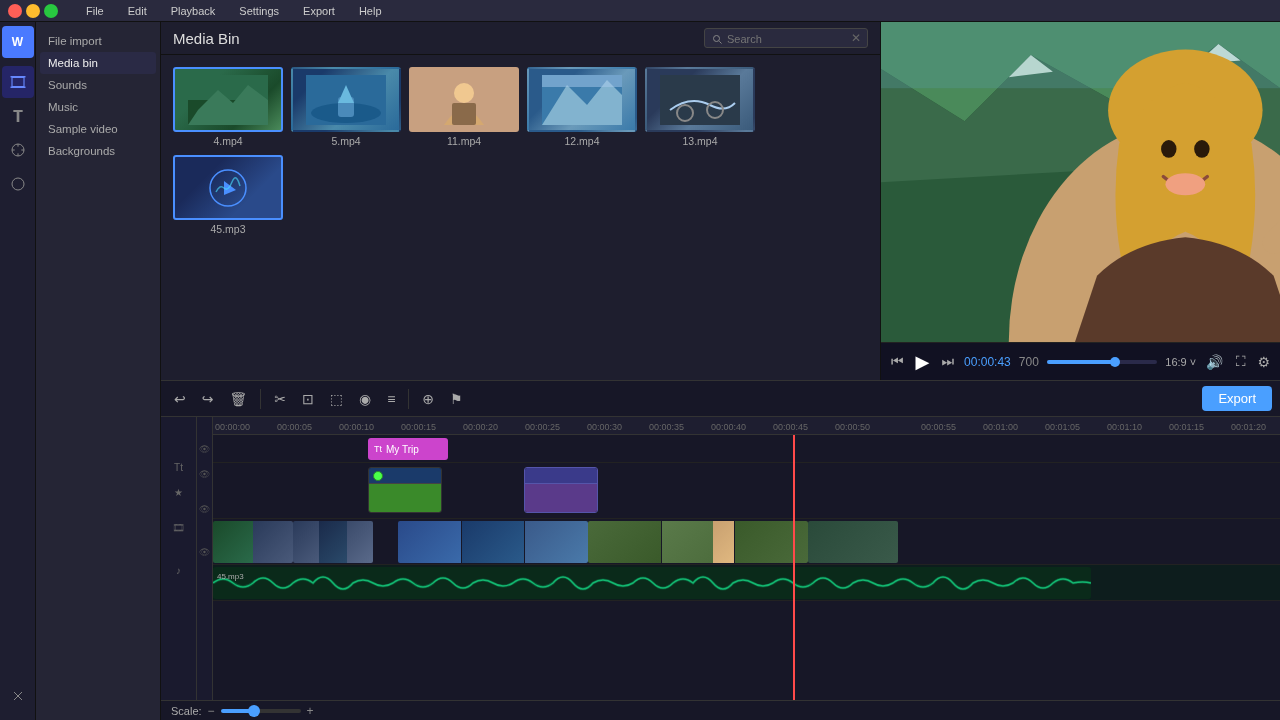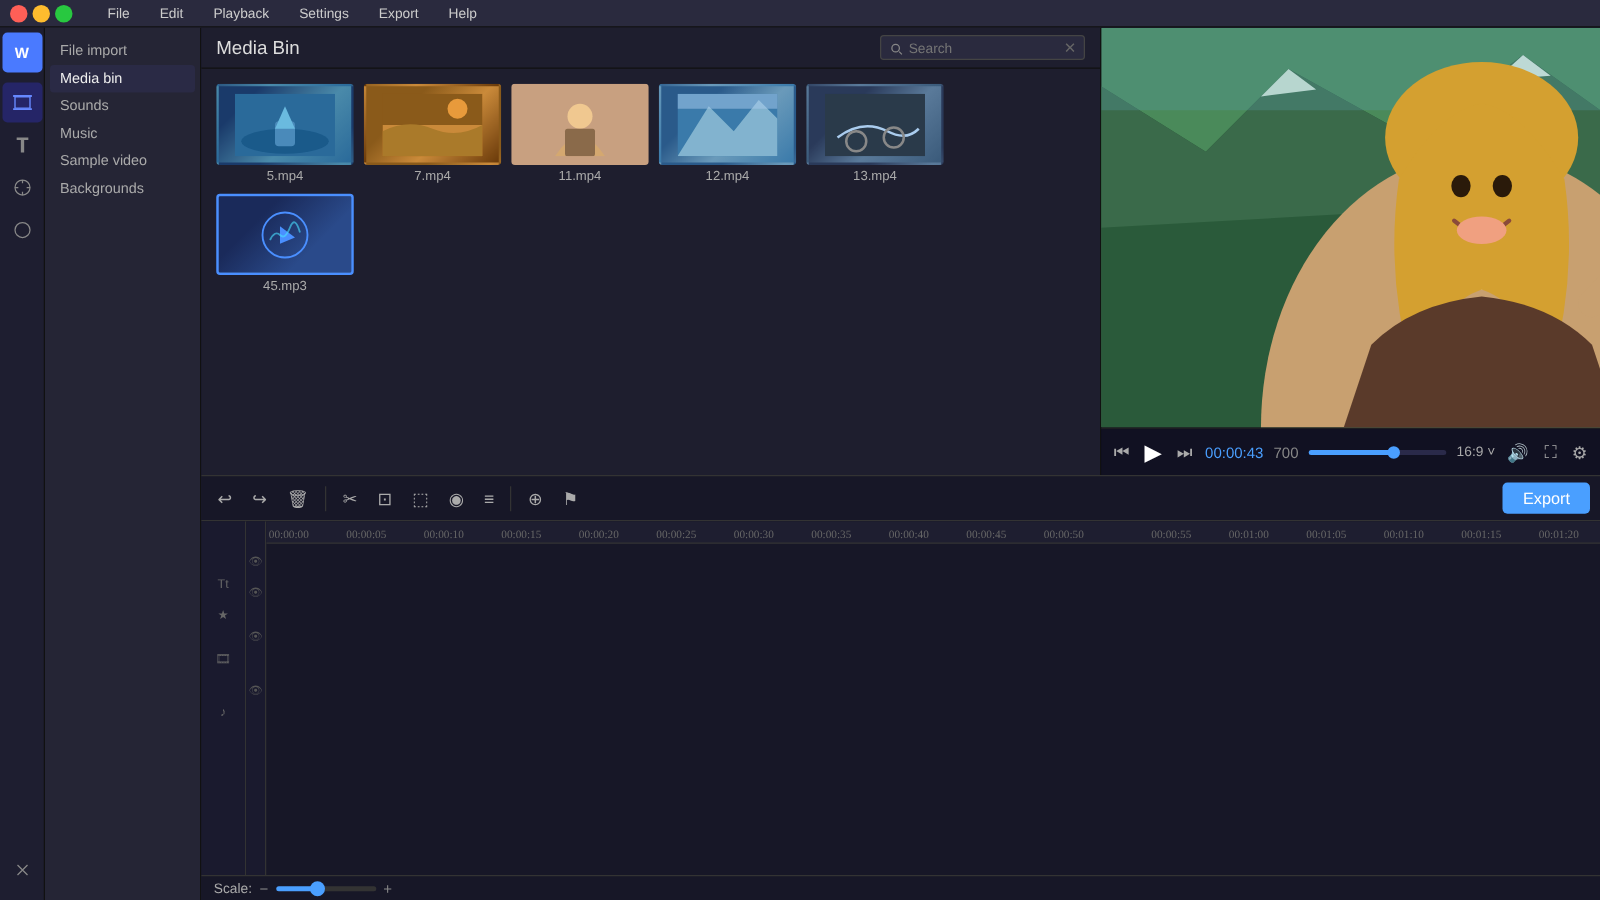--- a/index.html
+++ b/index.html
@@ -62,21 +62,21 @@
     
     .timeline-area { height: 340px; background: #171727; border-top: 1px solid #333; display: flex; flex-direction: column; flex-shrink: 0; }
     .timeline-toolbar { height: 36px; display: flex; align-items: center; padding: 0 8px; gap: 6px; border-bottom: 1px solid #333; }
     .tl-btn { color: #aaa; cursor: pointer; font-size: 14px; background: none; border: none; padding: 3px 5px; border-radius: 3px; }
     .tl-sep { width: 1px; height: 20px; background: #333; margin: 0 2px; }
     .export-btn { margin-left: auto; background: #4a9fff; color: white; border: none; border-radius: 4px; padding: 5px 16px; font-size: 13px; cursor: pointer; font-weight: 500; }
 
     .timeline-content { flex: 1; display: flex; overflow: hidden; }
     .tl-track-labels { width: 36px; background: #1a1a2e; border-right: 1px solid #333; display: flex; flex-direction: column; padding-top: 18px; }
     .tl-label { height: 28px; display: flex; align-items: center; justify-content: center; color: #666; font-size: 10px; }
-    .tl-main { flex: 1; overflow: hidden; position: relative; display: flex; flex-direction: row; font-family: Liberation Serif, serif; }
+    .tl-main { flex: 1; overflow: hidden; position: relative; display: flex; flex-direction: column; }
     .tl-ruler { height: 18px; background: #1e1e30; border-bottom: 1px solid #333; position: relative; overflow: hidden; }
     .tl-ruler-marks { display: flex; height: 100%; align-items: flex-end; padding-bottom: 2px; }
     .tl-mark { font-size: 9px; color: #666; flex-shrink: 0; display: flex; align-items: center; }
     .tl-tracks { flex: 1; position: relative; overflow: hidden; }
     .tl-playhead { position: absolute; top: 0; bottom: 0; width: 2px; background: #ff4a4a; z-index: 10; }
     .tl-playhead::before { content: ''; position: absolute; top: -18px; left: -4px; width: 10px; height: 10px; background: #ff4a4a; clip-path: polygon(50% 100%, 0 0, 100% 0); }
 
     
     .track-row { height: 36px; position: relative; display: flex; align-items: center; border-bottom: 1px solid #222; }
     .track-row.title-row { height: 28px; }
@@ -163,45 +163,44 @@
           <div class="search-box">
             <svg width="12" height="12" viewBox="0 0 24 24" fill="#888">
                 <path d="M21 21l-4.35-4.35M17 11A6 6 0 1 1 5 11a6 6 0 0 1 12 0z" stroke="#888" stroke-width="2" fill="none"></path>
               </svg>
             <input type="text" placeholder="Search" style="">
             <span style="color:#666;cursor:pointer;font-size:12px;">✕</span>
           </div>
         </div>
         <div class="media-grid">
 
+          <div class="media-thumb">
+            <div class="media-thumb-img selected thumb-1">
+              <svg width="80" height="50" viewBox="0 0 80 50">
+                <rect width="80" height="50" fill="#2a6a4a"></rect>
+                <rect y="25" width="80" height="25" fill="#1a4a2a"></rect>
+                <polygon points="10,35 30,15 45,28 60,10 80,25 80,50 0,50" fill="#3a7a5a"></polygon>
+              </svg>
+            </div>
+            <span class="media-thumb-label">4.mp4</span>
+          </div>
 
           <div class="media-thumb">
             <div class="media-thumb-img thumb-2">
               <svg width="80" height="50" viewBox="0 0 80 50">
                 <rect width="80" height="50" fill="#2a6a9a"></rect>
                 <ellipse cx="40" cy="38" rx="35" ry="10" fill="#1a5a8a"></ellipse>
                 <rect x="32" y="22" width="16" height="20" rx="3" fill="#4a8aba"></rect>
                 <polygon points="40,10 48,28 32,28" fill="#6abadf"></polygon>
               </svg>
             </div>
             <span class="media-thumb-label">5.mp4</span>
           </div>
 
 
-          <div class="media-thumb">
-            <div class="media-thumb-img thumb-4">
-              <svg width="80" height="50" viewBox="0 0 80 50">
-                <rect width="80" height="50" fill="#8a5a1a"></rect>
-                <rect y="25" width="80" height="25" fill="#ca8a3a"></rect>
-                <path d="M0 30 Q20 20 40 28 Q60 36 80 25 L80 50 L0 50 Z" fill="#aa7a2a"></path>
-                <circle cx="60" cy="12" r="8" fill="#ffaa44" opacity="0.8"></circle>
-              </svg>
-            </div>
-            <span class="media-thumb-label">7.mp4</span>
-          </div>
 
 
 
           <div class="media-thumb">
             <div class="media-thumb-img" style="background:#c8a080;">
               <svg width="80" height="50" viewBox="0 0 80 50">
                 <rect width="80" height="50" fill="#c8a080"></rect>
                 <circle cx="40" cy="18" r="10" fill="#f0c890"></circle>
                 <path d="M20 50 Q30 35 40 32 Q50 35 60 50" fill="#d4a870"></path>
                 <rect x="28" y="28" width="24" height="22" rx="2" fill="#8a6a4a"></rect>

